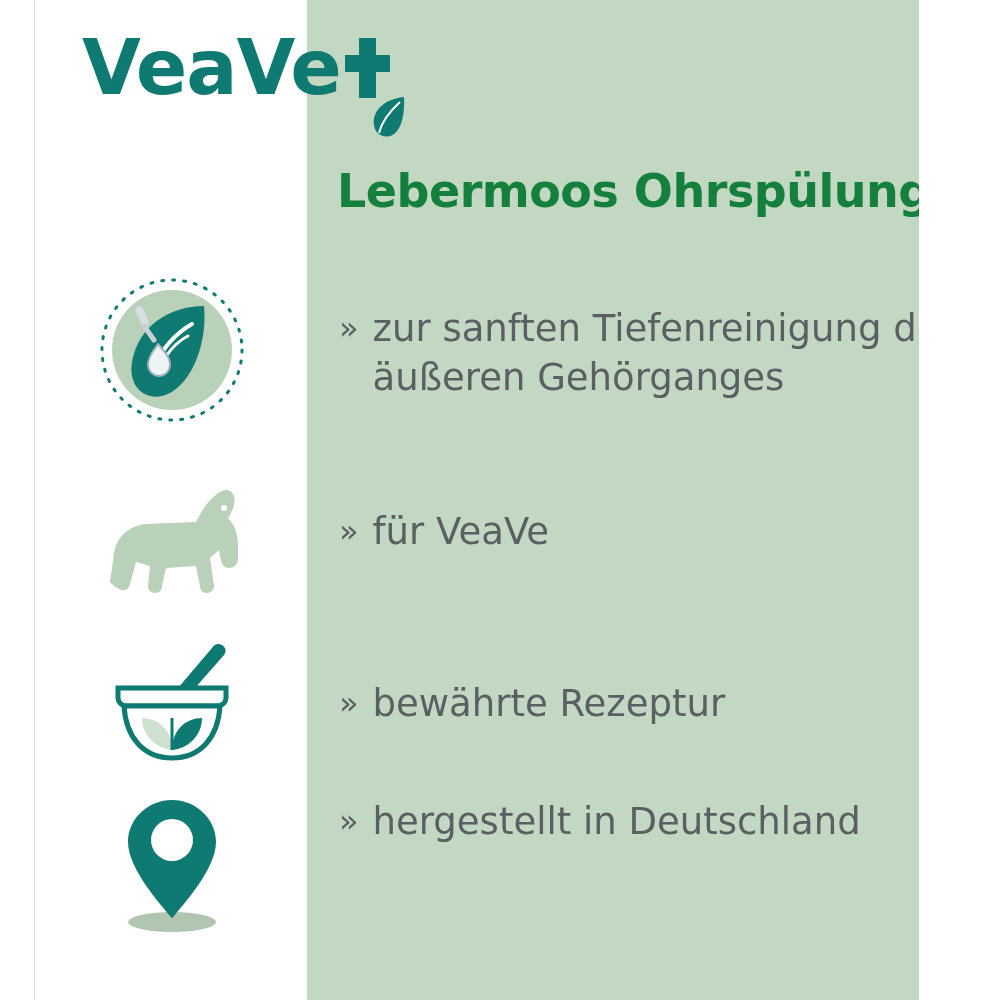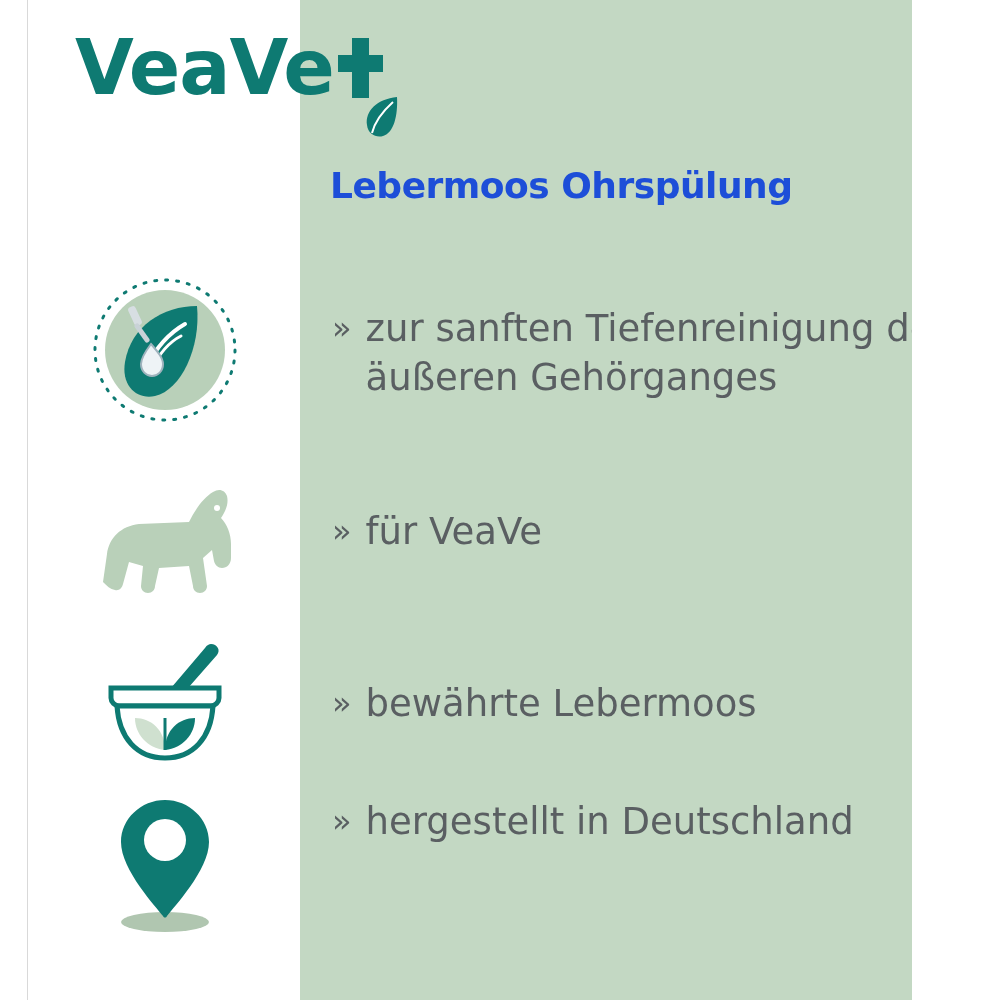--- a/index.html
+++ b/index.html
@@ -10,20 +10,21 @@
   body {
     font-family: "DejaVu Sans", sans-serif;
   }
   .page {
     position: relative;
     width: 912px;
     height: 1000px;
     overflow: hidden;
     background: #ffffff;
     box-sizing: border-box;
+    margin-left: 7px;
   }
   
   .left-strip {
     position: absolute;
     left: 0; top: 0;
     width: 28px; height: 1000px;
     background: #ffffff;
     border-right: 1px solid #d9d9d9;
     box-sizing: border-box;
   }
@@ -66,22 +67,22 @@
     height: 44px;
   }
   
   .title {
     position: absolute;
     left: 330px;
     top: 165px;
     width: 660px;
     font-family: "DejaVu Sans", sans-serif;
     font-weight: bold;
-    font-size: 36px;
-    color: #1d4ed8;
+    font-size: 46px;
+    color: #15803d;
     line-height: 1.15;
     letter-spacing: -0.5px;
   }
   
   .bullet {
     position: absolute;
     left: 332px;
     width: 650px;
     display: flex;
     align-items: flex-start;
@@ -187,20 +188,20 @@
   <div class="bullet b1">
     <span class="chev">»</span>
     <span class="btext">zur sanften Tiefenreinigung des äußeren Gehörganges</span>
   </div>
   <div class="bullet b2">
     <span class="chev">»</span>
     <span class="btext">für VeaVe</span>
   </div>
   <div class="bullet b3">
     <span class="chev">»</span>
-    <span class="btext">bewährte Lebermoos</span>
+    <span class="btext">bewährte Rezeptur</span>
   </div>
   <div class="bullet b4">
     <span class="chev">»</span>
     <span class="btext">hergestellt in Deutschland</span>
   </div>
 
 </div>
 
 </body></html>

